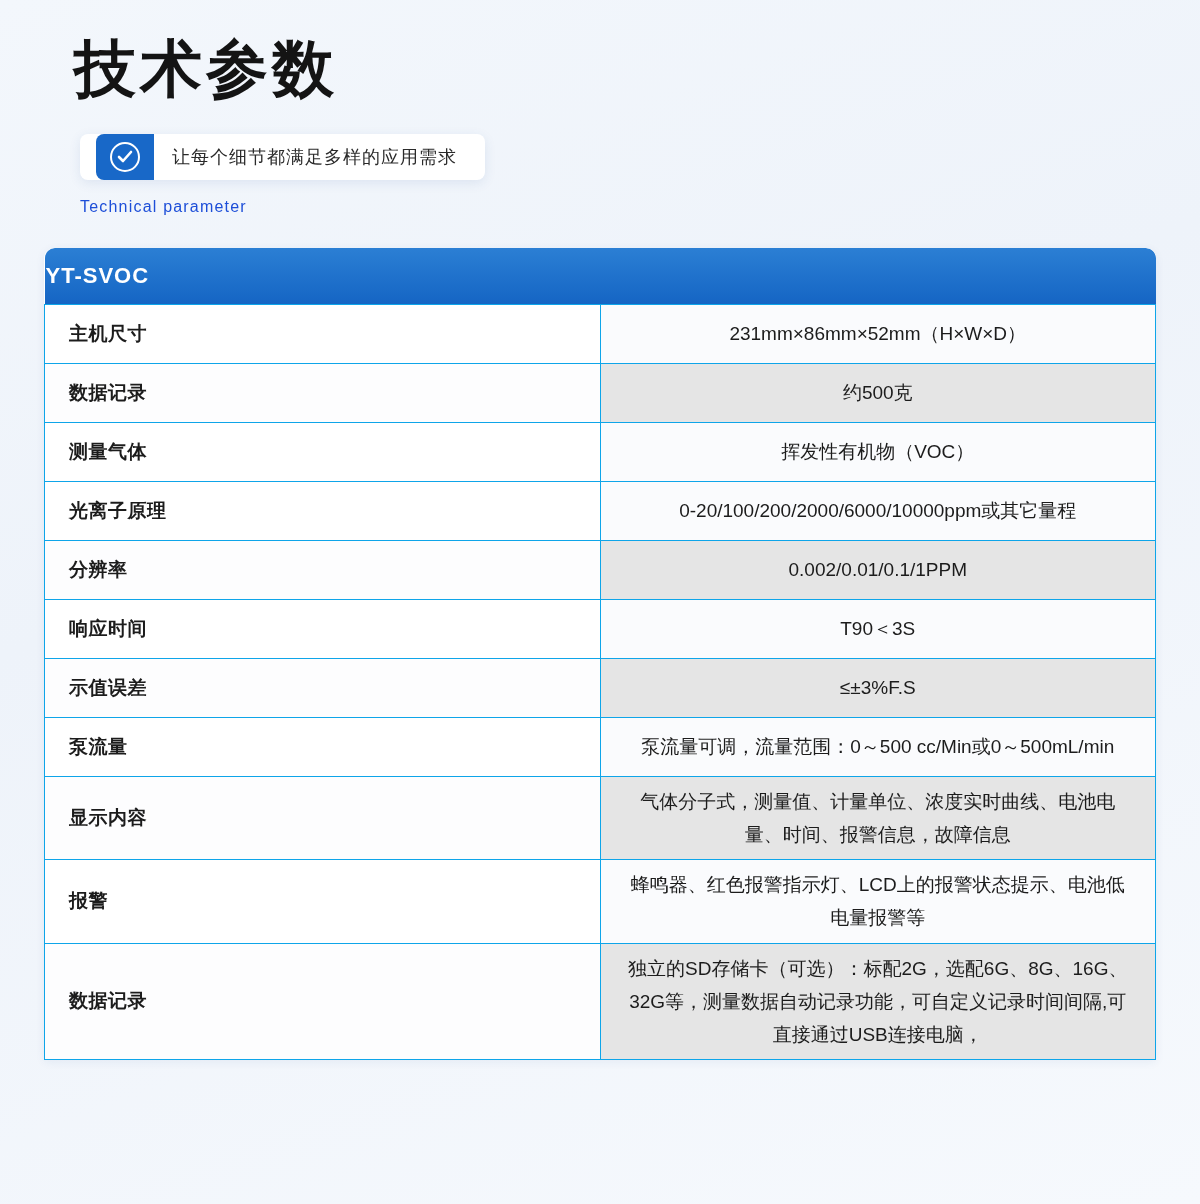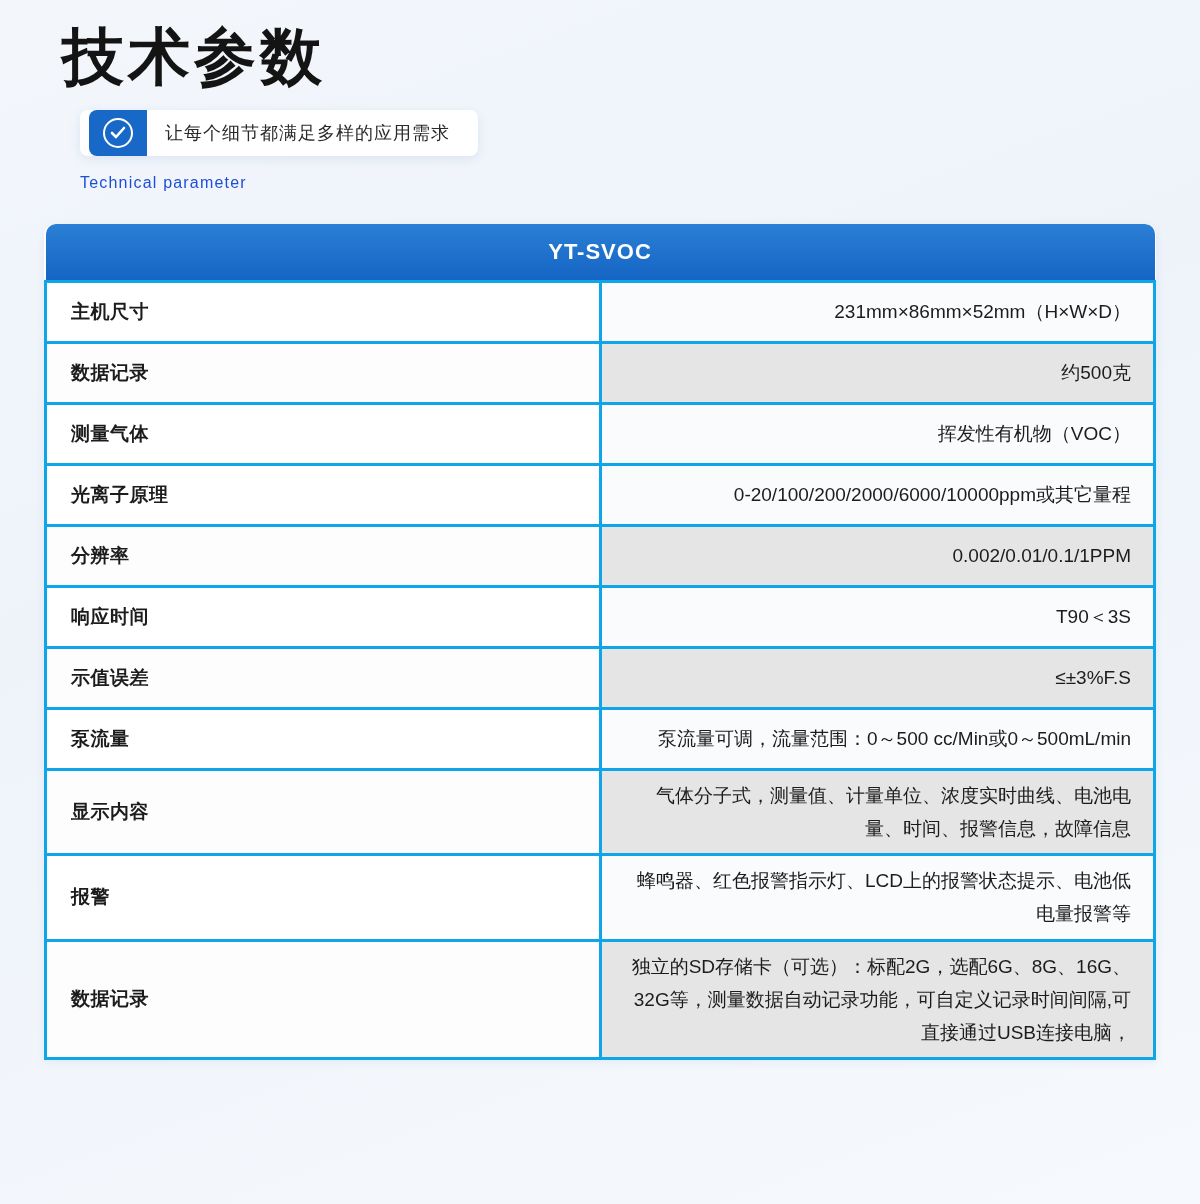--- a/index.html
+++ b/index.html
@@ -20,32 +20,32 @@
   .header {
     padding: 18px 0 0 62px;
     position: relative;
   }
   .main-title {
     font-size: 62px;
     font-weight: 700;
     letter-spacing: 4px;
     color: #141414;
     line-height: 1.25;
-    margin: 0;
+    margin: 12px;
     font-family: "DejaVu Sans", "Liberation Sans", sans-serif;
   }
   .subtitle-wrap {
     margin-top: 14px;
     margin-left: 18px;
     display: inline-flex;
     align-items: center;
     background: #ffffff;
     border-radius: 8px;
     box-shadow: 0 3px 12px rgba(40, 80, 150, 0.10);
-    padding: 0 28px 0 9px;
+    padding: 0 28px 0 16px;
     height: 46px;
     position: relative;
     text-align: center;
   }
   .check-badge {
     width: 58px;
     height: 46px;
     background: #1868c8;
     border-radius: 8px 0 0 8px;
     display: flex;
@@ -92,39 +92,39 @@
     overflow: hidden;
     box-shadow: 0 2px 10px rgba(30, 70, 140, 0.07);
   }
   table.spec th.title-cell {
     background: linear-gradient(180deg, #2b7fd4 0%, #1565c4 100%);
     color: #ffffff;
     font-size: 22px;
     font-weight: 700;
     letter-spacing: 1px;
     height: 54px;
-    text-align: center;
+    text-align: left;
     border-radius: 10px 10px 0 0;
   }
   table.spec td {
-    border: 3px solid #0ea5e9;
+    border: 1px solid #0ea5e9;
     font-size: 19px;
     color: #1c1c1c;
     vertical-align: middle;
   }
   td.label {
     width: 270px;
     padding: 16px 0 16px 24px;
     font-weight: 700;
     background: #ffffff;
     letter-spacing: 0.5px;
   }
   td.value {
     padding: 8px 22px;
-    text-align: right;
+    text-align: center;
     background: #fafbfd;
     line-height: 1.75;
   }
   tr.alt td.value { background: #e5e5e5; }
   tr.alt td.label { background: #fdfdfe; }
   .two-line { line-height: 2.1; }
 </style>
 </head>
 <body>
 

